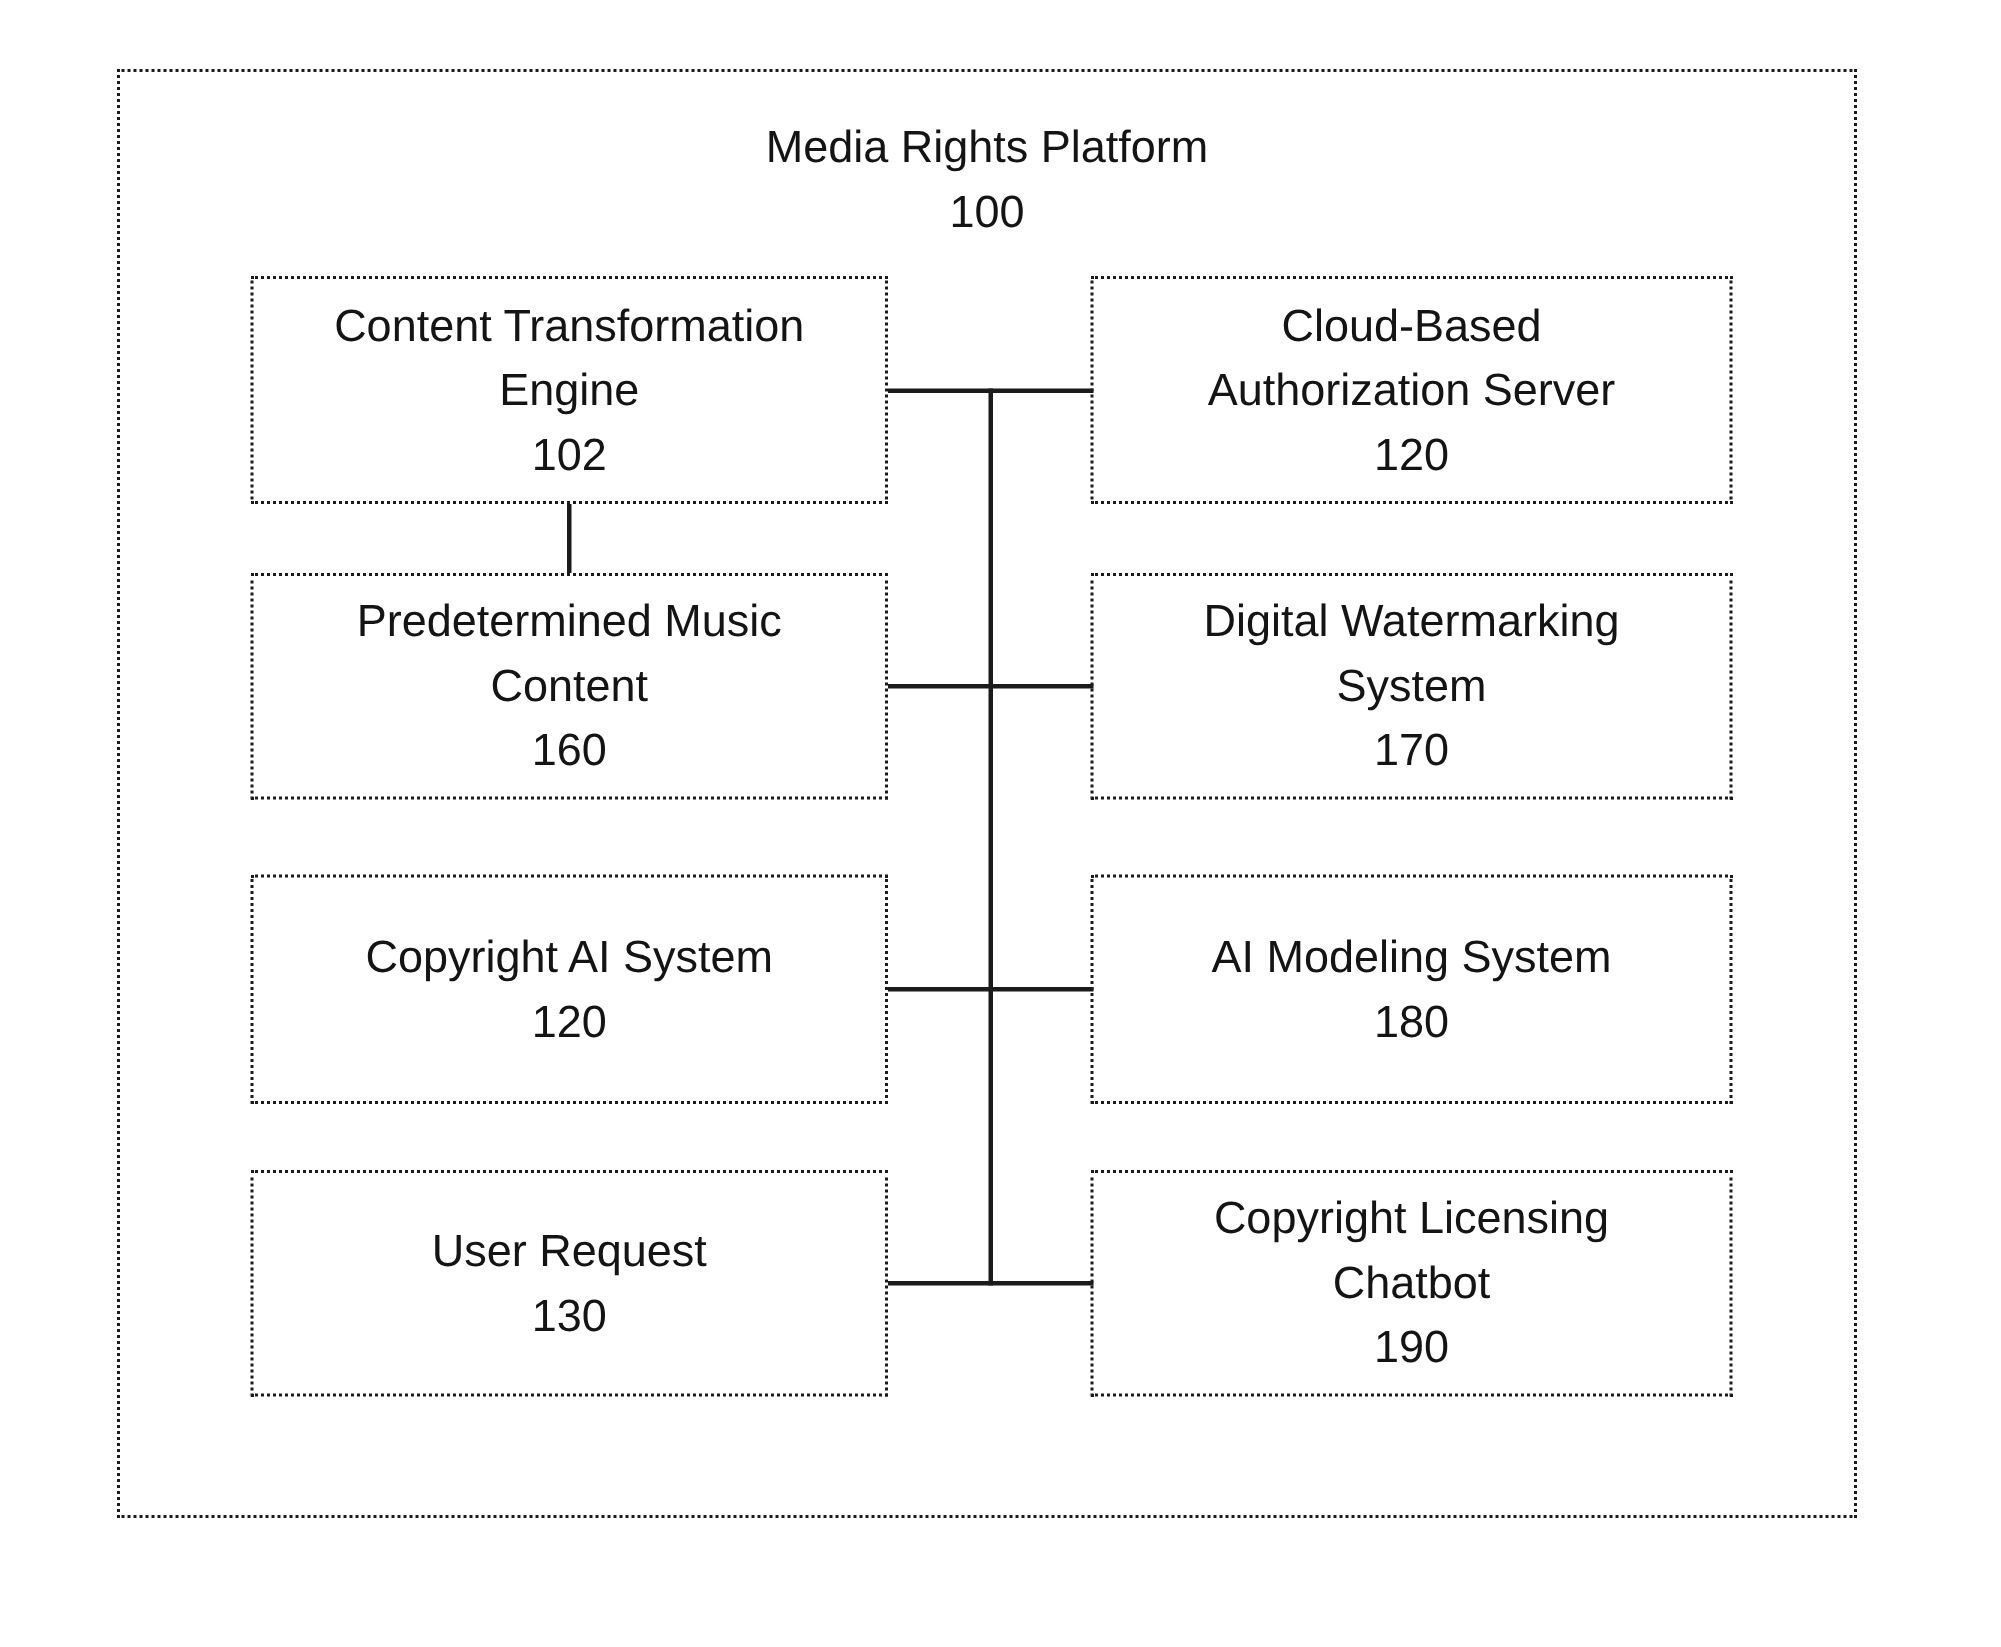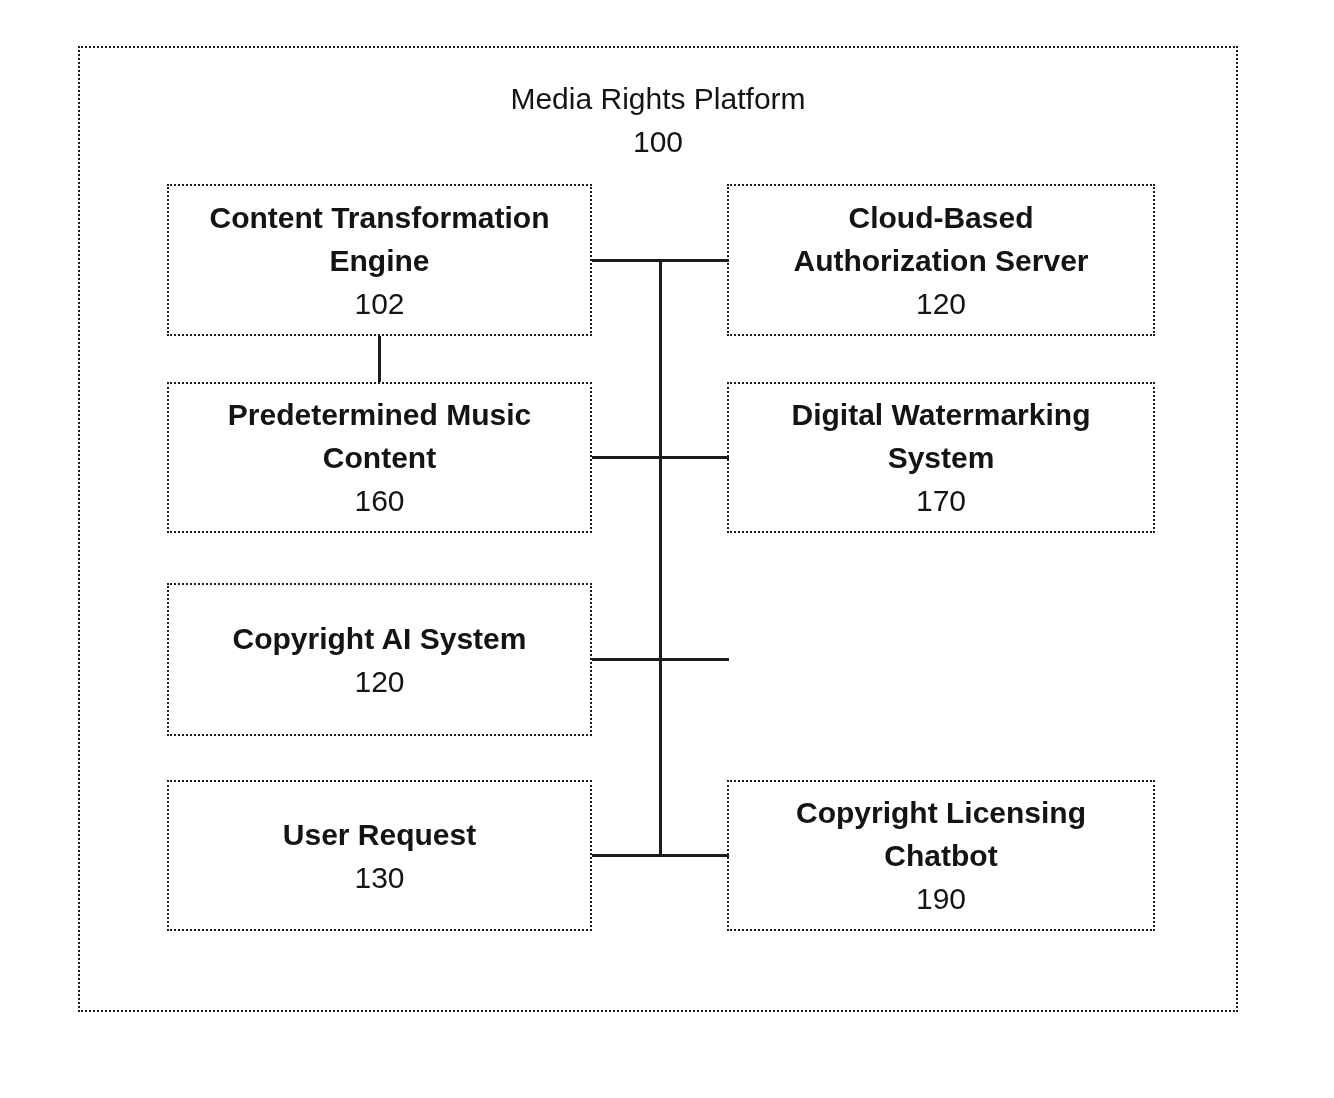--- a/index.html
+++ b/index.html
@@ -49,21 +49,21 @@
     background: var(--background);
     display: flex;
     flex-direction: column;
     align-items: center;
     justify-content: center;
     text-align: center;
     font-size: 30px;
     line-height: 43px;
     color: var(--text);
   }
-  .node .node-label { white-space: pre-line; font-weight: bold; }
+  .node .node-label { white-space: pre-line; }
   .col-left  { left: 167px; width: 425px; }
   .col-right { left: 727px; width: 428px; }
   .row-1 { top: 184px; height: 152px; }
   .row-2 { top: 382px; height: 151px; }
   .row-3 { top: 583px; height: 153px; }
   .row-4 { top: 780px; height: 151px; }
   
   .line {
     position: absolute;
     background: var(--line);
@@ -110,20 +110,24 @@
   <div class="node col-right row-1">
     <div class="node-label">Cloud-Based
 Authorization Server</div>
     <div class="node-ref">120</div>
   </div>
   <div class="node col-right row-2">
     <div class="node-label">Digital Watermarking
 System</div>
     <div class="node-ref">170</div>
   </div>
+  <div class="node col-right row-3">
+    <div class="node-label">AI Modeling System</div>
+    <div class="node-ref">180</div>
+  </div>
   <div class="node col-right row-4">
     <div class="node-label">Copyright Licensing
 Chatbot</div>
     <div class="node-ref">190</div>
   </div>
 
   <div class="line bus-vertical"></div>
   <div class="line h-conn h-conn-1"></div>
   <div class="line h-conn h-conn-2"></div>
   <div class="line h-conn h-conn-3"></div>

